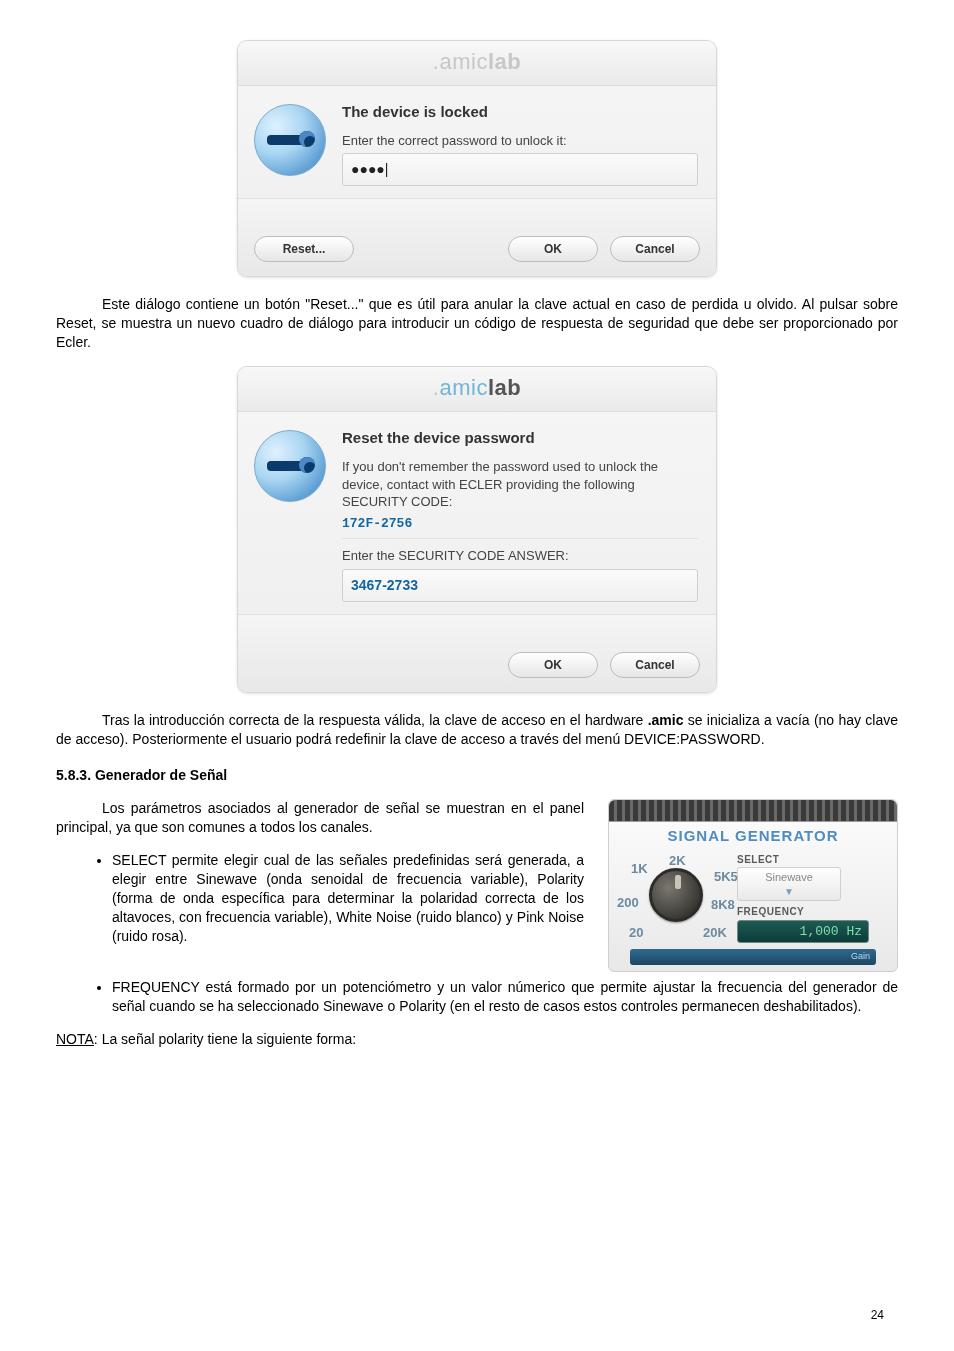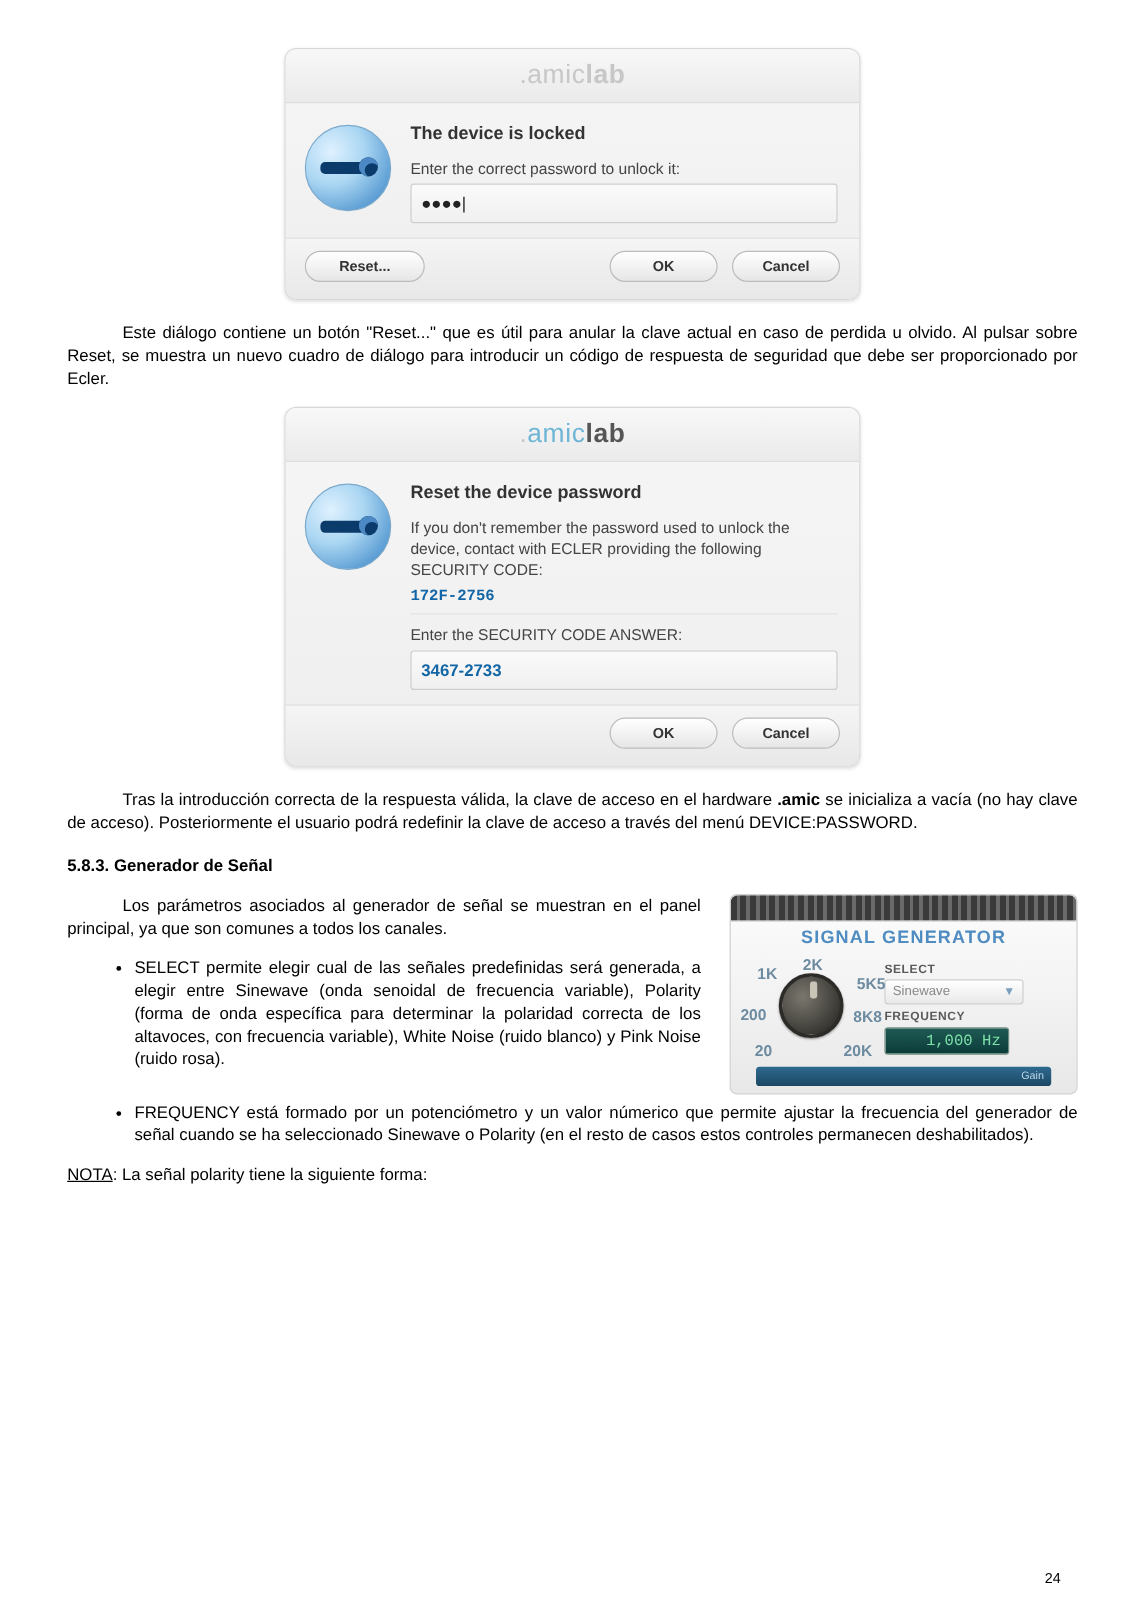--- a/index.html
+++ b/index.html
@@ -115,20 +115,21 @@
     padding: 5px 16px;
     border-radius: 14px;
     border: 1px solid #bcbcbc;
     background: linear-gradient(#ffffff,#e6e6e6);
     font-family: Verdana, Arial, sans-serif;
     font-size: 12px;
     font-weight: 700;
     color:#333;
     text-align:center;
     cursor:pointer;
+    margin-top:27px;
   }
   .btn.wide { min-width: 100px; padding:5px 20px; }
 
   hr.sep { border: none; border-top:1px solid #e2e2e2; margin: 2px 0 8px; }
 
   
   .para { text-align: justify; margin: 8px 0 14px; }
   .indent { text-indent: 46px; }
   .sec-heading { font-size: 14px; font-weight: 700; margin: 18px 0 14px; }
 
@@ -192,31 +193,32 @@
   .dl-5k5 { left:99px; top:14px; }
   .dl-200 { left:2px;  top:40px; }
   .dl-8k8 { left:96px; top:42px; }
   .dl-20  { left:14px; top:70px; }
   .dl-20k { left:88px; top:70px; }
 
   .sg-controls { flex:1; padding-left:4px; }
   .sg-lbl { font-size:10px; font-weight:700; color:#5a5a5a; letter-spacing:0.5px; margin-top:2px; }
   .sg-select {
     display:flex; align-items:center; justify-content:space-between;
-    width: 116px;
+    width: 104px;
     border:1px solid #cfcfcf;
     border-radius:3px;
     background: linear-gradient(#fff,#e9e9e9);
     padding: 2px 6px;
     font-size:11px; color:#888;
     margin: 1px 0 4px;
+    flex-direction: column;
   }
   .sg-select-caret { color:#7aa0bf; font-size:10px; }
   .sg-freq {
-    width: 104px;
+    width: 132px;
     border:1px solid #6f8d7e;
     border-radius:3px;
     background: linear-gradient(#1f5a55,#0b3c39);
     color:#7de0a8;
     font-family: "Courier New", monospace;
     font-size:13px;
     text-align:right;
     padding:2px 6px;
     margin-top:1px;
   }

